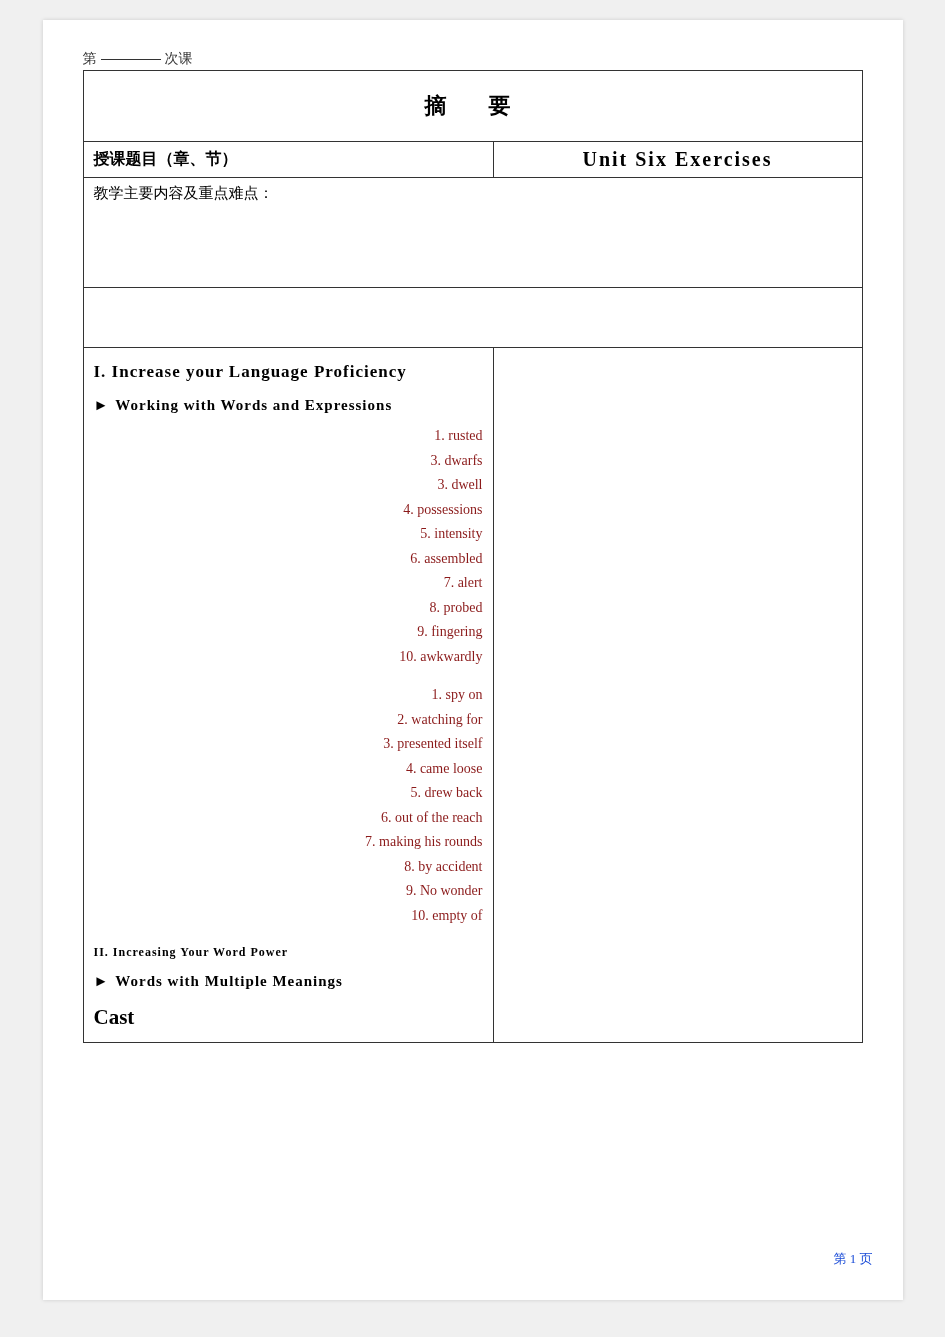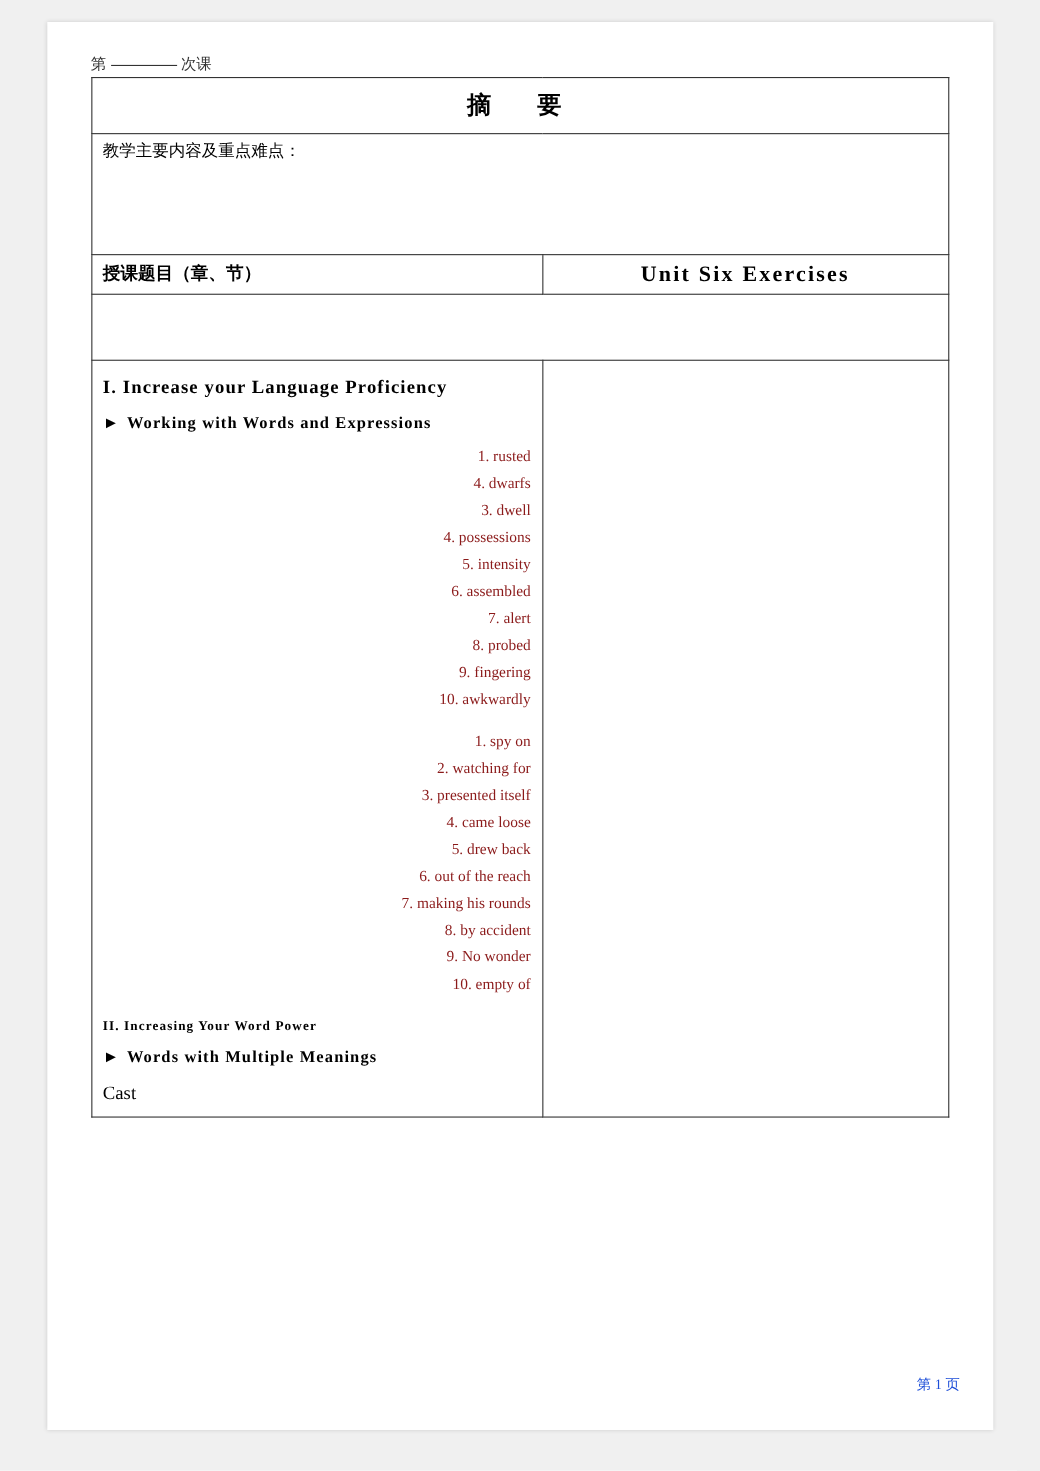--- a/index.html
+++ b/index.html
@@ -52,21 +52,21 @@
     .main-table td, .main-table th {
       border: 1.5px solid #333;
       padding: 6px 10px;
     }
 
     .title-row td {
       text-align: center;
       font-size: 22px;
       font-weight: bold;
       letter-spacing: 10px;
-      padding: 10px;
+      padding: 20px;
     }
 
     .subject-label {
       font-size: 16px;
       font-weight: bold;
       white-space: nowrap;
       width: 200px;
     }
 
     .subject-value {
@@ -142,22 +142,22 @@
     .section-ii-heading {
       font-size: 12px;
       font-weight: bold;
       font-family: "Times New Roman", Times, serif;
       margin-top: 10px;
       margin-bottom: 6px;
       letter-spacing: 1px;
     }
 
     .cast-label {
-      font-size: 17px;
-      font-weight: normal;
+      font-size: 21px;
+      font-weight: bold;
       font-family: "Times New Roman", Times, serif;
     }
 
     .page-number {
       position: absolute;
       bottom: 32px;
       right: 30px;
       font-size: 13px;
       color: #1d4ed8;
     }
@@ -179,47 +179,47 @@
   </div>
 
   <table class="main-table">
 
     <tbody>
         <tr class="title-row">
       <td colspan="2">摘　要</td>
     </tr>
 
     <tr>
+      <td class="subject-label">授课题目（章、节）</td>
+      <td class="subject-value">Unit  Six  Exercises</td>
+    </tr>
+
+    <tr>
       <td colspan="2" class="teaching-content-cell">
         <span>教学主要内容及重点难点：</span>
       </td>
-    </tr>
-
-    <tr>
-      <td class="subject-label">授课题目（章、节）</td>
-      <td class="subject-value">Unit  Six  Exercises</td>
     </tr>
 
     <tr class="divider-row">
       <td colspan="2" class="empty-cell"></td>
     </tr>
 
     <tr>
       <td class="content-cell">
 
         <div class="section-heading">I.  Increase  your  Language  Proficiency</div>
 
         <div class="sub-heading">
           <span class="chevron">►</span>
           <span>Working  with  Words  and  Expressions</span>
         </div>
 
         <ul class="word-list">
           <li>1.  rusted</li>
-          <li>4.  dwarfs</li>
+          <li>3.  dwarfs</li>
           <li>3.  dwell</li>
           <li>4.  possessions</li>
           <li>5.  intensity</li>
           <li>6.  assembled</li>
           <li>7.  alert</li>
           <li>8.  probed</li>
           <li>9.  fingering</li>
           <li>10.  awkwardly</li>
         </ul>
 

